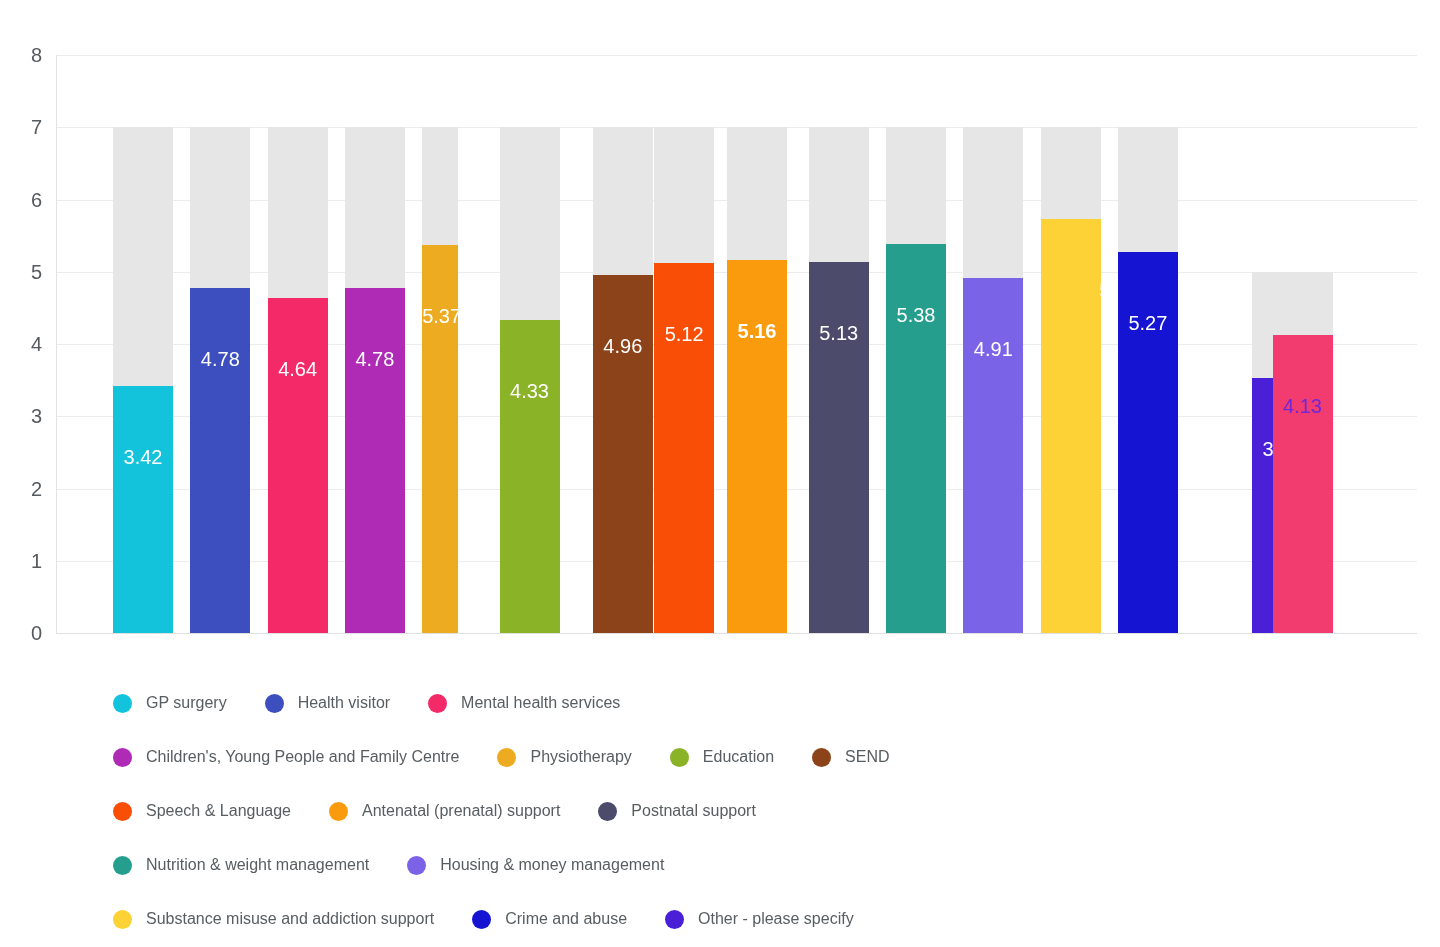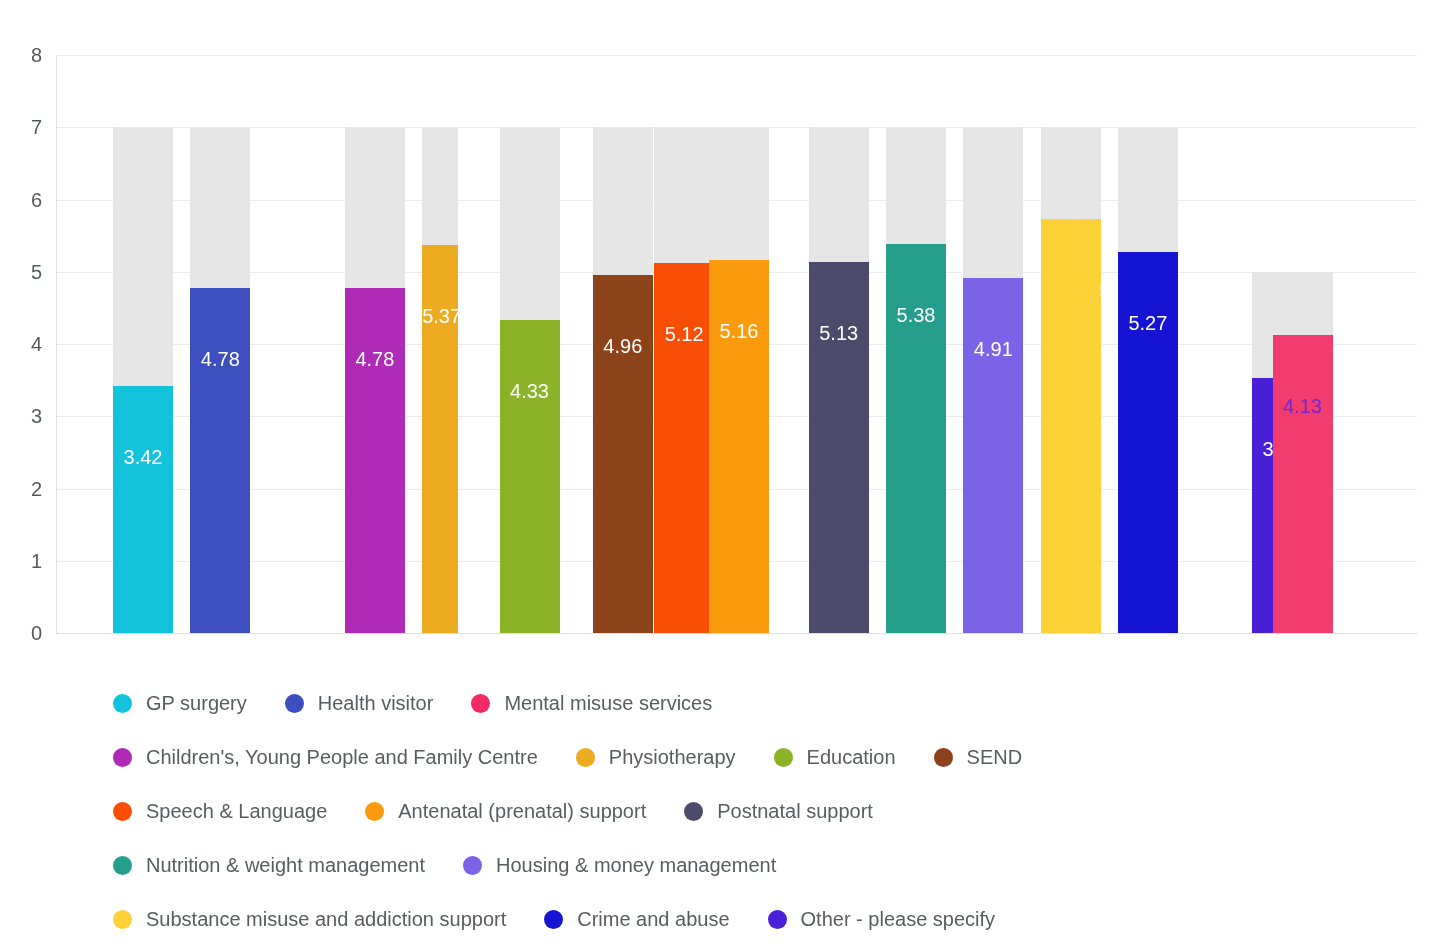--- a/index.html
+++ b/index.html
@@ -118,21 +118,21 @@
     white-space: nowrap;
   }
   .legend-swatch {
     width: 19px;
     height: 19px;
     border-radius: 50%;
     margin-right: 14px;
     flex: 0 0 auto;
   }
   .legend-label {
-    font-size: 20px;
+    font-size: 16px;
     color: #575d61;
     line-height: 1;
   }
 </style>
 </head>
 <body>
 
 <div id="chart-root">
 
   <div class="plot-area">
@@ -163,20 +163,25 @@
         <div class="bar-group" style="left: 113px; width: 60px; height: 505.75px;">
           <div class="bar-track" style="height: 505.75px; background: rgb(230, 230, 230);"></div>
           <div class="bar-fill" style="height: 247.095px; background: rgb(19, 195, 220);"></div>
           <div class="bar-value" style="bottom: 166.175px; color: rgb(255, 255, 255);">3.42</div>
         </div>
         <div class="bar-group" style="left: 190.3px; width: 60px; height: 505.75px;">
           <div class="bar-track" style="height: 505.75px; background: rgb(230, 230, 230);"></div>
           <div class="bar-fill" style="height: 345.355px; background: rgb(61, 79, 190);"></div>
           <div class="bar-value" style="bottom: 264.435px; color: rgb(255, 255, 255);">4.78</div>
         </div>
+        <div class="bar-group" style="left: 267.6px; width: 60px; height: 505.75px;">
+          <div class="bar-track" style="height: 505.75px; background: rgb(230, 230, 230);"></div>
+          <div class="bar-fill" style="height: 335.24px; background: rgb(244, 42, 104);"></div>
+          <div class="bar-value" style="bottom: 254.32px; color: rgb(255, 255, 255);">4.64</div>
+        </div>
         <div class="bar-group" style="left: 344.9px; width: 60px; height: 505.75px;">
           <div class="bar-track" style="height: 505.75px; background: rgb(230, 230, 230);"></div>
           <div class="bar-fill" style="height: 345.355px; background: rgb(175, 43, 182);"></div>
           <div class="bar-value" style="bottom: 264.435px; color: rgb(255, 255, 255);">4.78</div>
         </div>
         <div class="bar-group" style="left: 422.2px; width: 36px; height: 505.75px;">
           <div class="bar-track" style="height: 505.75px; background: rgb(230, 230, 230);"></div>
           <div class="bar-fill" style="height: 387.983px; background: rgb(237, 171, 34);"></div>
           <div class="bar-value" style="bottom: 307.062px; color: rgb(255, 255, 255);">5.37</div>
         </div>
@@ -188,21 +193,21 @@
         <div class="bar-group" style="left: 576.8px; width: 60px; height: 377px; margin-left: 16px;">
           <div class="bar-track" style="height: 505.75px; background: rgb(230, 230, 230);"></div>
           <div class="bar-fill" style="height: 358.36px; background: rgb(140, 67, 25);"></div>
           <div class="bar-value" style="bottom: 277.44px; color: rgb(255, 255, 255);">4.96</div>
         </div>
         <div class="bar-group" style="left: 654.1px; width: 60px; height: 597px;">
           <div class="bar-track" style="height: 505.75px; background: rgb(230, 230, 230);"></div>
           <div class="bar-fill" style="height: 369.92px; background: rgb(249, 78, 6);"></div>
           <div class="bar-value" style="bottom: 289px; color: rgb(255, 255, 255);">5.12</div>
         </div>
-        <div class="bar-group" style="left: 709px; width: 60px; height: 505.75px;">
+        <div class="bar-group" style="left: 727px; width: 60px; height: 505.75px; font-weight: bold;">
           <div class="bar-track" style="height: 505.75px; background: rgb(230, 230, 230);"></div>
           <div class="bar-fill" style="height: 372.81px; background: rgb(249, 155, 12);"></div>
           <div class="bar-value" style="bottom: 291.89px; color: rgb(255, 255, 255);">5.16</div>
         </div>
         <div class="bar-group" style="left: 808.7px; width: 60px; height: 505.75px;">
           <div class="bar-track" style="height: 505.75px; background: rgb(230, 230, 230);"></div>
           <div class="bar-fill" style="height: 370.642px; background: rgb(76, 75, 107);"></div>
           <div class="bar-value" style="bottom: 289.722px; color: rgb(255, 255, 255);">5.13</div>
         </div>
         <div class="bar-group" style="left: 886px; width: 60px; height: 505.75px;">
@@ -243,21 +248,21 @@
         <div class="legend-item">
           <span class="legend-swatch" style="background: rgb(19, 195, 220);"></span>
           <span class="legend-label">GP surgery</span>
         </div>
         <div class="legend-item">
           <span class="legend-swatch" style="background: rgb(61, 79, 190);"></span>
           <span class="legend-label">Health visitor</span>
         </div>
         <div class="legend-item">
           <span class="legend-swatch" style="background: rgb(244, 42, 104);"></span>
-          <span class="legend-label">Mental misuse services</span>
+          <span class="legend-label">Mental health services</span>
         </div>
       </div>
       <div class="legend-row">
         <div class="legend-item">
           <span class="legend-swatch" style="background: rgb(175, 43, 182);"></span>
           <span class="legend-label">Children's, Young People and Family Centre</span>
         </div>
         <div class="legend-item">
           <span class="legend-swatch" style="background: rgb(237, 171, 34);"></span>
           <span class="legend-label">Physiotherapy</span>

